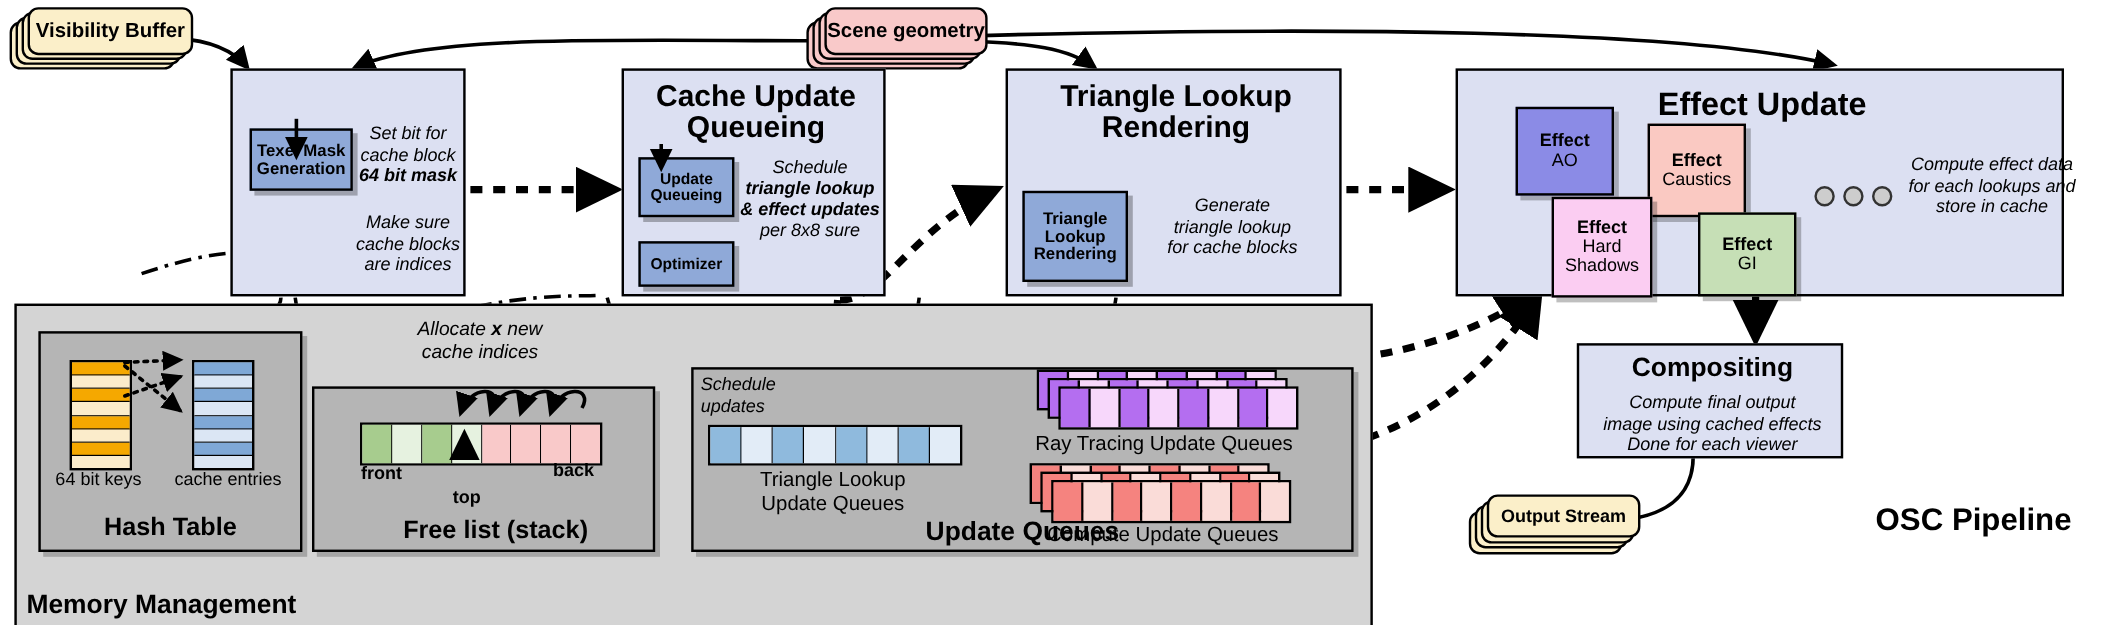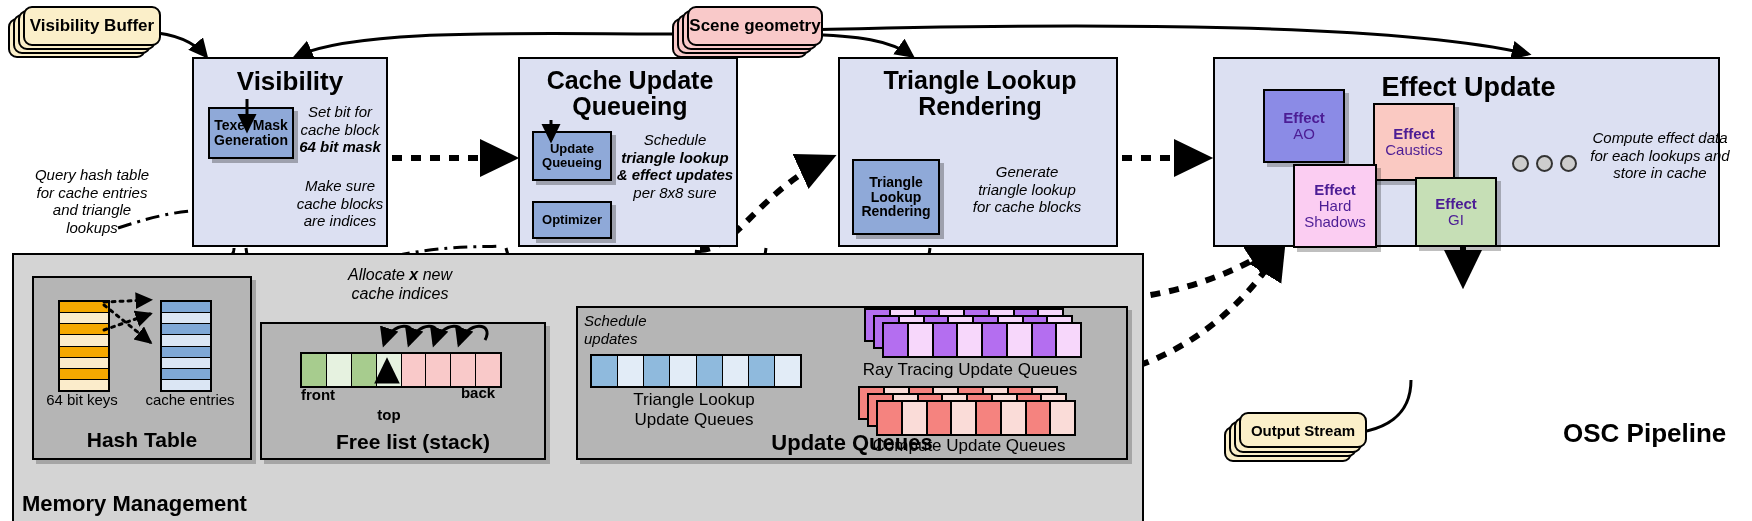--- a/index.html
+++ b/index.html
@@ -46,21 +46,21 @@
   .vstrip{position:absolute;border:2px solid #000;display:flex;flex-direction:column;}
   .vstrip>i{display:block;flex:1;border-bottom:1px solid #000;}
   .vstrip>i:last-child{border-bottom:none;}
 
   .dots{position:absolute;display:flex;gap:7px;align-items:center;}
   .dots span{width:13px;height:13px;border-radius:50%;background:#cdcdcd;border:2px solid #333;}
 
   .effect-card{position:absolute;border:2px solid #000;
                box-shadow:4px 4px 0 rgba(0,0,0,0.25);
                display:flex;flex-direction:column;align-items:center;justify-content:center;
-               text-align:center;line-height:1.08;color:#4c1d95;}
+               text-align:center;line-height:1.08;color:#000000;}
   .effect-card .ehead{font-weight:bold;}
   .pipeline-label{position:absolute;font-weight:bold;color:#000;}
 </style>
 </head>
 <body>
 
 <div id="stage">
 
   <svg class="layer" viewBox="0 0 1752 521">
     <defs>
@@ -122,41 +122,37 @@
   </div>
 
   <div class="abs" style="left:672px;top:6px;width:150px;height:54px;">
     <div class="card geo" style="left:0;top:12px;width:132px;height:36px;"></div>
     <div class="card geo" style="left:5px;top:8px;width:132px;height:36px;"></div>
     <div class="card geo" style="left:10px;top:4px;width:132px;height:36px;"></div>
     <div class="card geo" style="left:15px;top:0;width:132px;height:36px;font-size:17px;">Scene geometry</div>
   </div>
 
   <div class="abs stage-box" style="left:192px;top:57px;width:196px;height:190px;">
-    <div class="stage-title" style="top:9px;font-size:26px;">Visibility</div>
     <div class="sub-box" style="left:14px;top:48px;width:82px;height:48px;font-size:14px;">Texel Mask Generation</div>
     <div class="note" style="left:100px;top:44px;width:92px;font-size:15px;">
       <span>Set bit for</span><br>
       <span>cache block</span><br>
       <b>64 bit mask</b>
     </div>
     <div class="note" style="left:100px;top:118px;width:92px;font-size:15px;">
       <span>Make sure</span><br>
       <span>cache blocks</span><br>
       <span>are indices</span>
     </div>
   </div>
   <svg class="layer" viewBox="0 0 1752 521">
     <path d="M247,99 L247,130" fill="none" stroke="#000" stroke-width="3" marker-end="url(#ah)"></path>
   </svg>
   <div class="note" style="left:8px;top:165px;width:170px;font-size:15px;">
     <span></span>
-  </div>
-  <div class="note" style="left:6px;top:166px;width:172px;font-size:15px;">
-    Query hash table<br>for cache entries<br>and triangle<br>lookups
   </div>
 
   <div class="abs stage-box" style="left:518px;top:57px;width:220px;height:190px;">
     <div class="stage-title" style="top:8px;font-size:25px;width:220px;">Cache Update Queueing</div>
     <div class="sub-box" style="left:12px;top:72px;width:76px;height:46px;font-size:13px;">Update Queueing</div>
     <div class="sub-box" style="left:12px;top:142px;width:76px;height:34px;font-size:13px;">Optimizer</div>
     <div class="note" style="left:92px;top:72px;width:126px;font-size:15px;">
       <span>Schedule</span><br>
       <b>triangle lookup</b><br>
       <b>&amp; effect updates</b><br>
@@ -203,20 +199,28 @@
       <span></span>
     </div>
 
     <div class="note" style="left:360px;top:70px;width:170px;font-size:15px;">
       <span>Compute effect data</span><br>
       <span>for each lookups and</span><br>
       <span>store in cache</span>
     </div>
   </div>
 
+  <div class="abs stage-box" style="left:1314px;top:286px;width:222px;height:96px;">
+    <div class="stage-title" style="top:6px;font-size:22px;width:222px;">Compositing</div>
+    <div class="note" style="left:3px;top:39px;width:216px;font-size:15px;">
+      <span>Compute final output</span><br>
+      <span>image using cached effects</span><br>
+      <span>Done for each viewer</span>
+    </div>
+  </div>
 
   <div class="abs" style="left:1224px;top:412px;width:160px;height:56px;">
     <div class="card buf" style="left:0;top:14px;width:124px;height:32px;"></div>
     <div class="card buf" style="left:5px;top:9px;width:124px;height:32px;"></div>
     <div class="card buf" style="left:10px;top:5px;width:124px;height:32px;"></div>
     <div class="card buf" style="left:15px;top:0;width:124px;height:32px;font-size:15px;">Output Stream</div>
   </div>
 
   <div class="pipeline-label" style="left:1563px;top:418px;font-size:26px;">OSC Pipeline</div>
 

